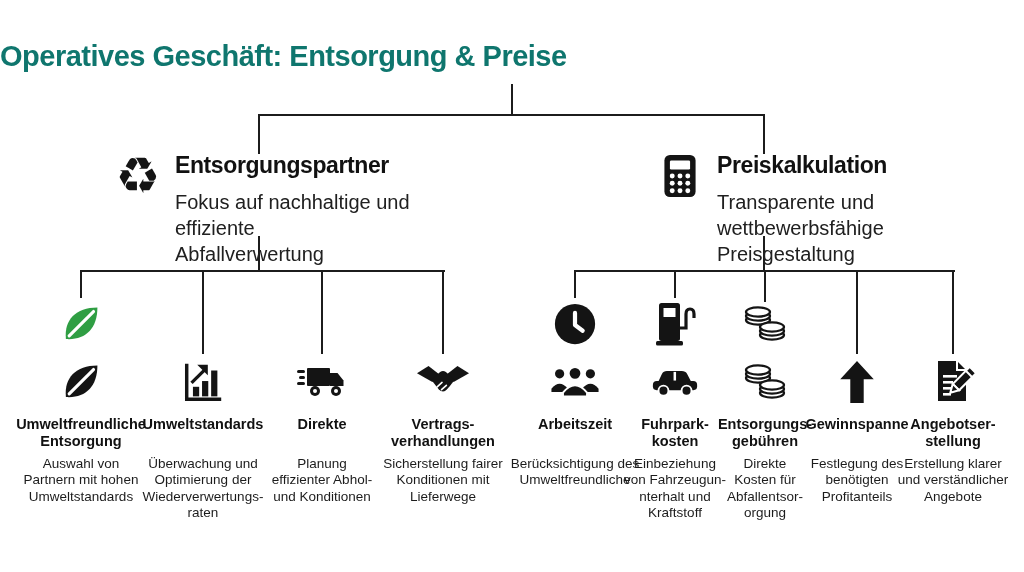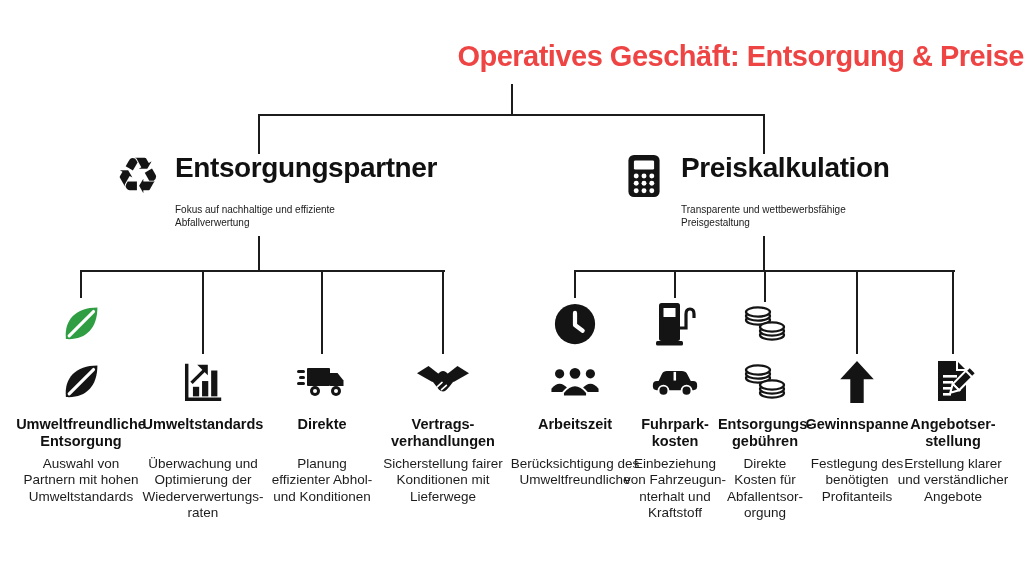--- a/index.html
+++ b/index.html
@@ -1,26 +1,26 @@
 <!DOCTYPE html>
 <html><head>
 <meta charset="utf-8">
 <style>
   html,body{margin:0;padding:0;background:#fff;}
   .canvas{position:relative;width:1024px;height:572px;background:#ffffff;overflow:hidden;
           font-family:"Liberation Sans",sans-serif;color:#1c1c1c;}
   .line{position:absolute;background:#1c1c1c;}
-  h1.page-title{position:absolute;top:40px;left:0;width:100%;text-align:right;margin:0;
-          font-size:29px;font-weight:700;letter-spacing:-0.5px;color:#ef4444;}
+  h1.page-title{position:absolute;top:40px;left:0;width:100%;text-align:left;margin:0;
+          font-size:29px;font-weight:700;letter-spacing:-0.5px;color:#0f766e;}
   .branch-header{position:absolute;display:flex;gap:13px;align-items:flex-start;}
   .bicon{flex:0 0 auto;width:48px;height:48px;display:flex;align-items:center;justify-content:center;}
   .recycle-glyph{font-size:50px;line-height:46px;color:#141414;}
   .branch-text{display:block;}
-  .branch-title{margin:0;font-size:28px;font-weight:700;letter-spacing:-0.4px;line-height:1.15;color:#111;}
-  .branch-sub{margin:20px 0 0;font-size:10px;line-height:1.28;max-width:250px;white-space:pre-line;color:#202020;}
+  .branch-title{margin:0;font-size:23px;font-weight:700;letter-spacing:-0.4px;line-height:1.15;color:#111;}
+  .branch-sub{margin:12px 0 0;font-size:20px;line-height:1.28;max-width:250px;white-space:pre-line;color:#202020;}
   .col{position:absolute;top:300px;text-align:center;}
   .col.w140{width:140px;}
   .col.w130{width:130px;}
   .icon-slot{position:absolute;left:0;right:0;height:48px;display:flex;align-items:center;justify-content:center;}
   .slot1{top:0;}
   .slot2{top:58px;}
   .ctitle{position:absolute;top:116px;left:-12px;right:-12px;margin:0;
           font-size:14.5px;font-weight:700;line-height:1.2;white-space:pre-line;color:#111;}
   .cdesc{position:absolute;top:156px;left:-14px;right:-14px;margin:0;
           font-size:13.5px;line-height:1.22;white-space:pre-line;color:#1c1c1c;}
@@ -55,21 +55,21 @@
 
   <div class="branch-header" style="left:114px;top:152px;">
     <span class="bicon recycle-glyph">♻</span>
     <span class="branch-text">
       <h2 class="branch-title">Entsorgungspartner</h2>
       <p class="branch-sub">Fokus auf nachhaltige und effiziente
 Abfallverwertung</p>
     </span>
   </div>
 
-  <div class="branch-header" style="left:620px;top:152px;">
+  <div class="branch-header" style="left:656px;top:152px;">
     <span class="bicon">
       <svg width="44" height="46" viewBox="0 0 48 50" aria-hidden="true">
         <rect x="7" y="2" width="34" height="46" rx="6" fill="#141414"></rect>
         <rect x="13" y="8" width="22" height="10" rx="1.5" fill="#fff"></rect>
         <circle cx="15.5" cy="25" r="2.7" fill="#fff"></circle>
           <circle cx="24" cy="25" r="2.7" fill="#fff"></circle>
           <circle cx="32.5" cy="25" r="2.7" fill="#fff"></circle>
         <circle cx="15.5" cy="33" r="2.7" fill="#fff"></circle>
           <circle cx="24" cy="33" r="2.7" fill="#fff"></circle>
           <circle cx="32.5" cy="33" r="2.7" fill="#fff"></circle>

